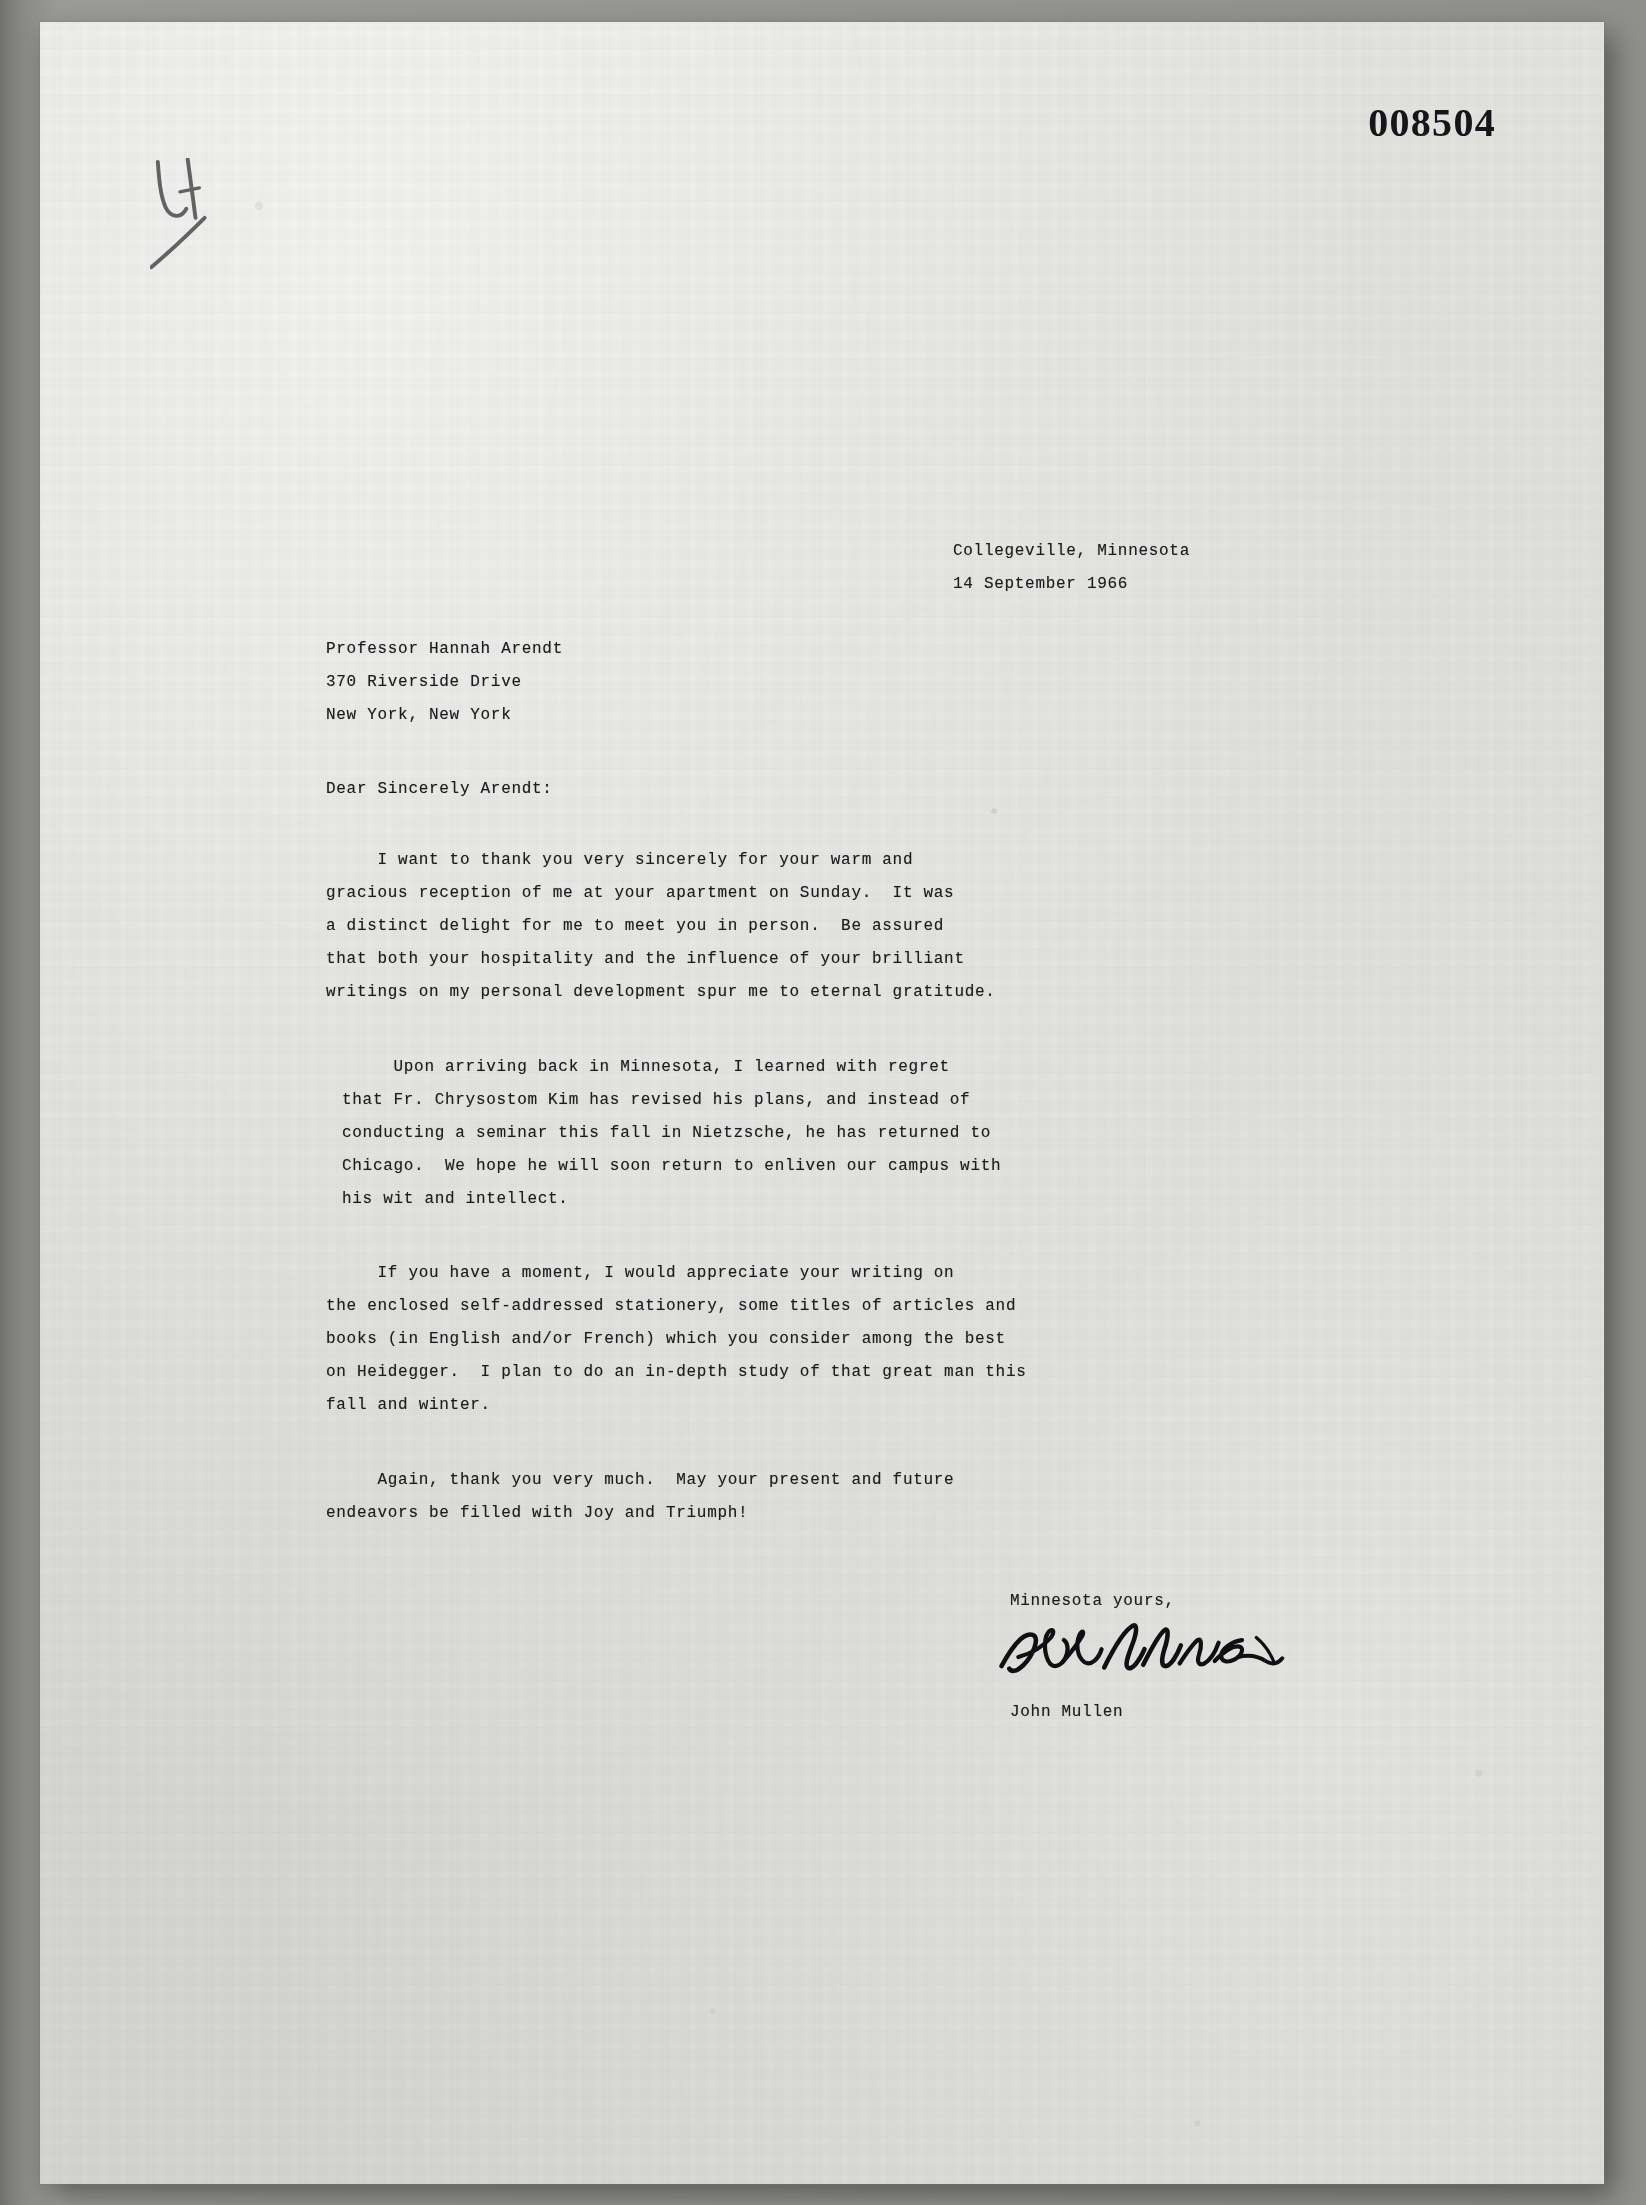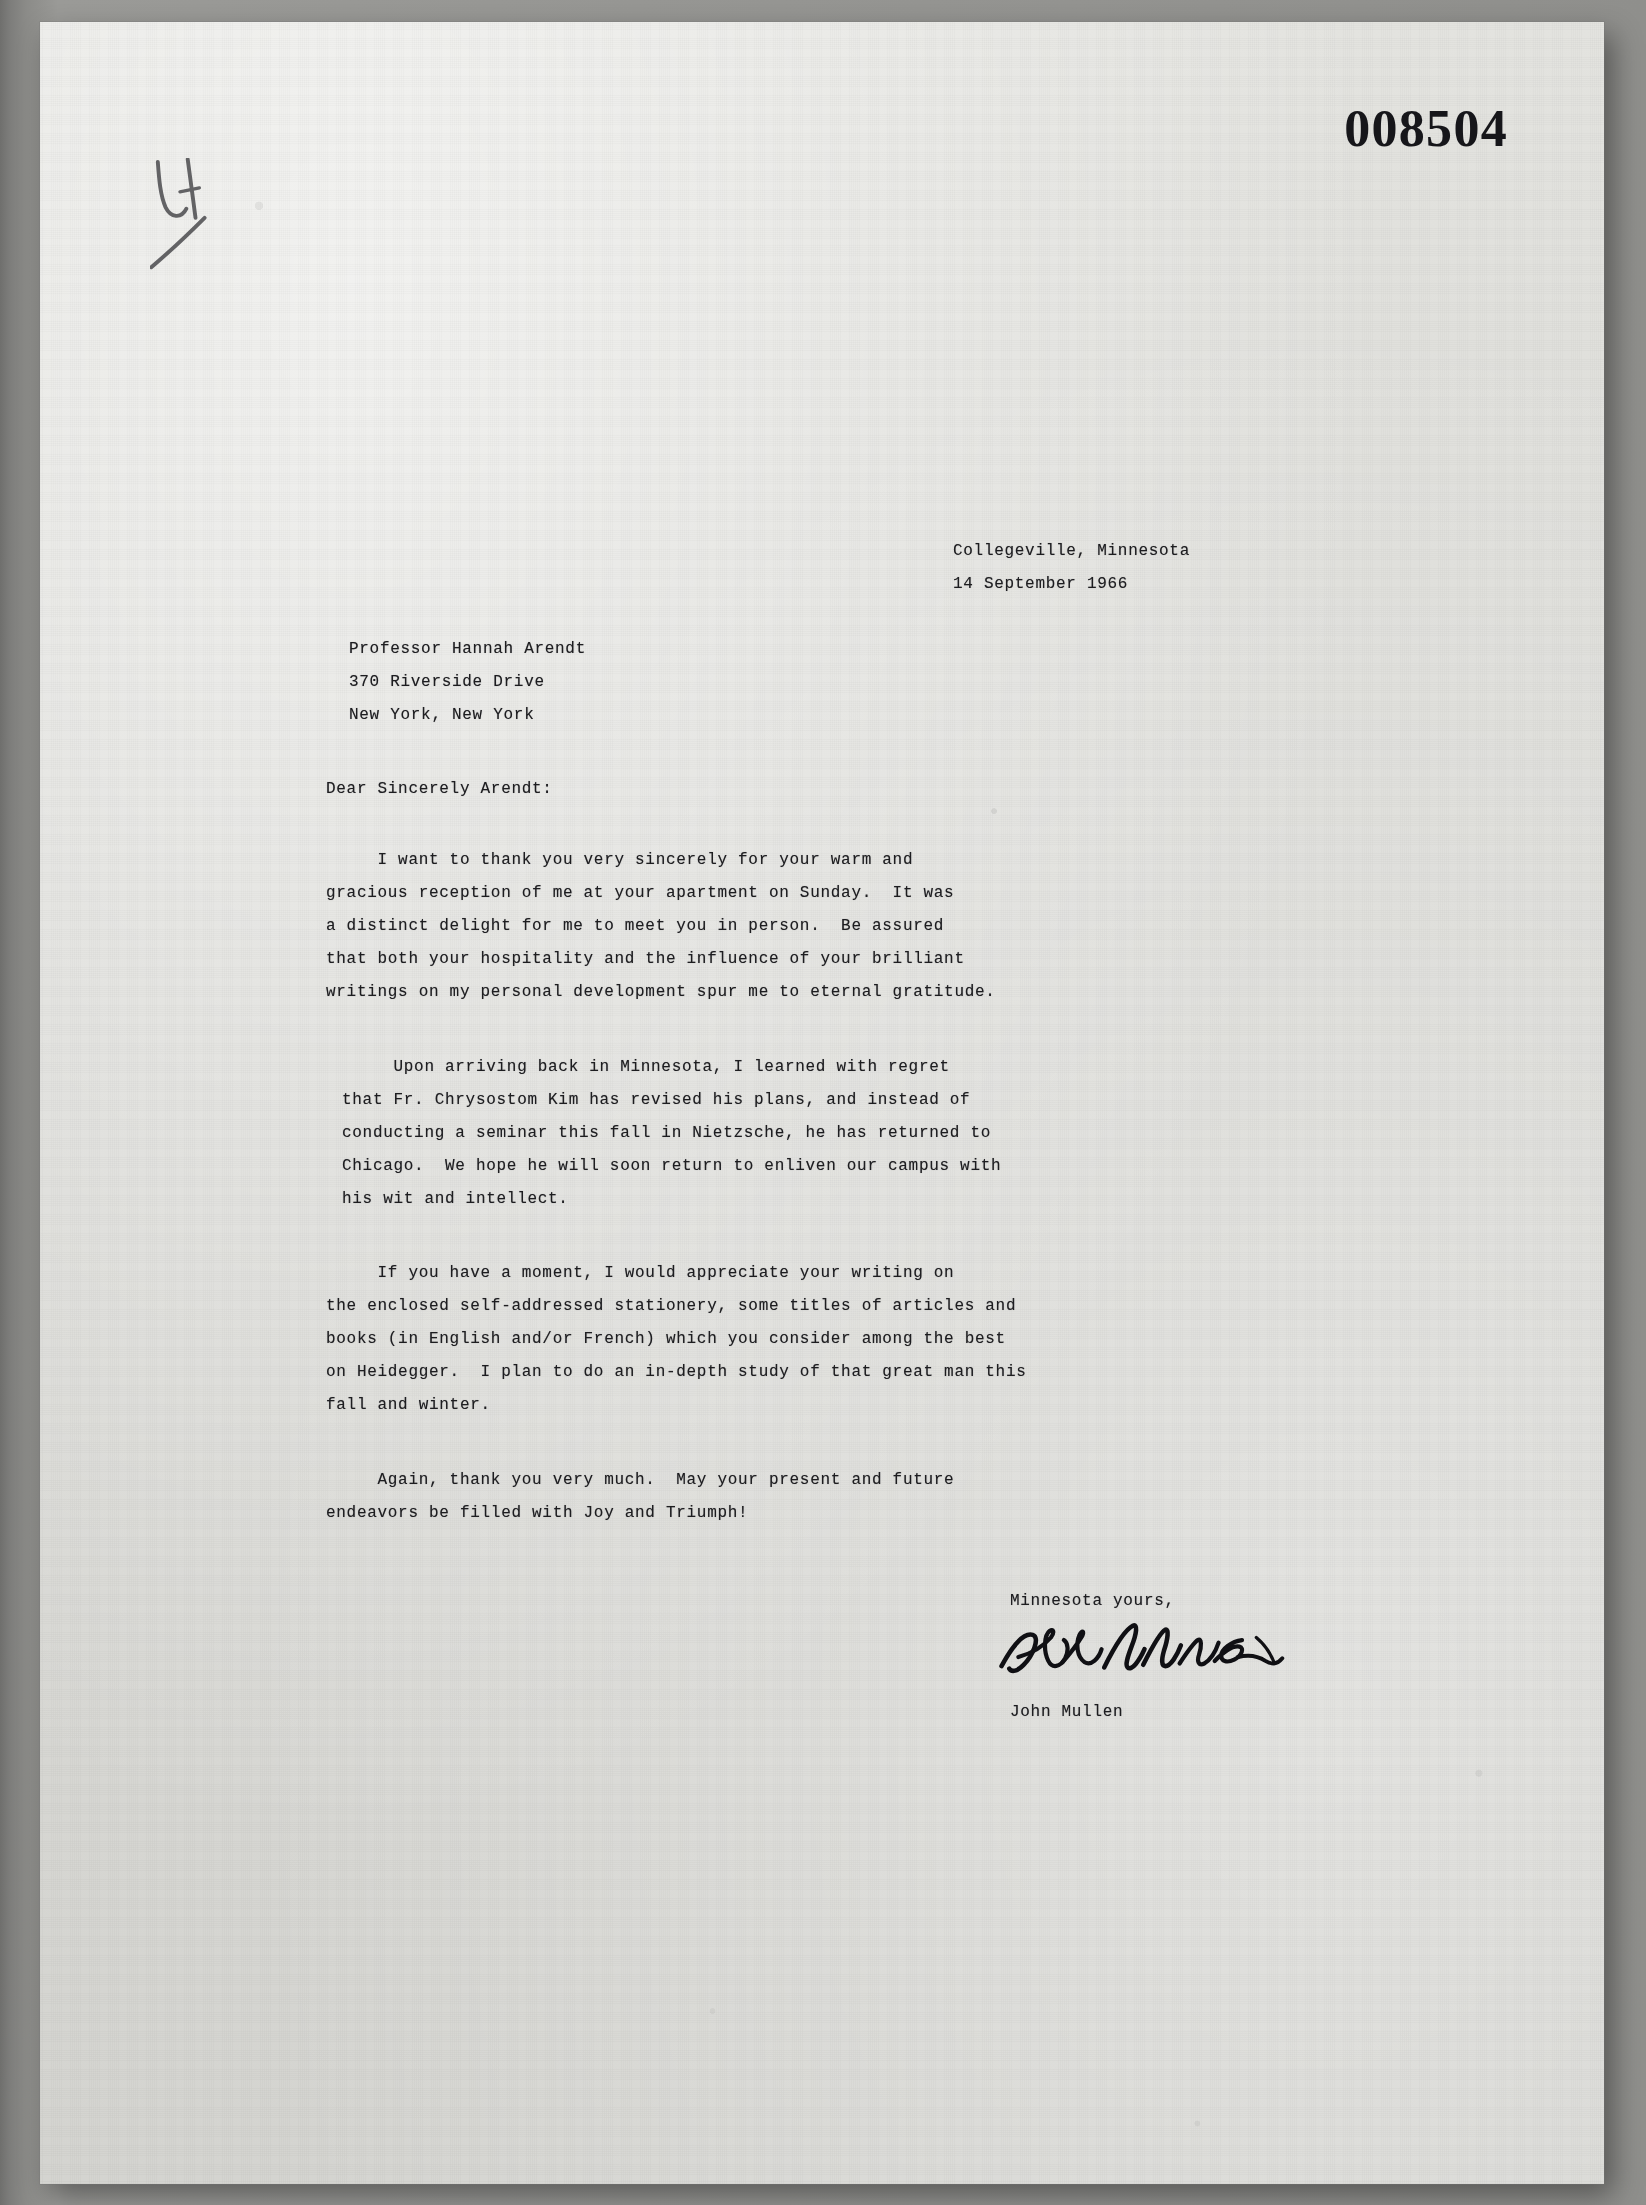--- a/index.html
+++ b/index.html
@@ -59,25 +59,25 @@
       radial-gradient(circle at 14% 8.5%, rgba(90,90,88,0.10) 0 3.9px, rgba(0,0,0,0) 4.5px),
       radial-gradient(circle at 61% 36.5%, rgba(90,90,88,0.12) 0 2.6px, rgba(0,0,0,0) 3.2px),
       radial-gradient(circle at 92% 81%, rgba(90,90,88,0.09) 0 3.2px, rgba(0,0,0,0) 3.9px),
       radial-gradient(circle at 43% 92%, rgba(90,90,88,0.08) 0 2.6px, rgba(0,0,0,0) 3.2px),
       radial-gradient(circle at 74% 97.2%, rgba(90,90,88,0.09) 0 2.6px, rgba(0,0,0,0) 3.2px);
   }
 
   
   #stamp-number {
     position: absolute;
-    right: 96px;
+    right: 108px;
     top: 77px;
     font-family: "Liberation Serif", serif;
     font-weight: bold;
-    font-size: 52px;
+    font-size: 40px;
     letter-spacing: 1.3px;
     color: #16161a;
   }
 
   
   #handwriting {
     position: absolute;
     left: 110px;
     top: 136px;
     width: 156px;
@@ -91,21 +91,21 @@
     color: #1d1d20;
     font-family: "Liberation Mono", monospace;
     font-size: 16px;
     line-height: 33px;
     letter-spacing: 0.7px;
     white-space: pre;
     text-shadow: 0 0 0.8px rgba(40,40,45,0.45);
   }
 
   #dateline   { left: 913px; top: 513px; }
-  #recipient  { left: 286px;  top: 611px; margin-left: 23px; }
+  #recipient  { left: 286px;  top: 611px; }
   #salutation { left: 286px;  top: 751px; }
 
   .para { left: 286px; }
   #para1 { top: 822px; font-family: Liberation Mono, monospace; }
   #para2 { top: 1029px; margin-left: 16px; }
   #para3 { top: 1235px; }
   #para4 { top: 1442px; }
 
   #closing   { left: 970px; top: 1563px; }
   #signer    { left: 970px; top: 1674px; }

